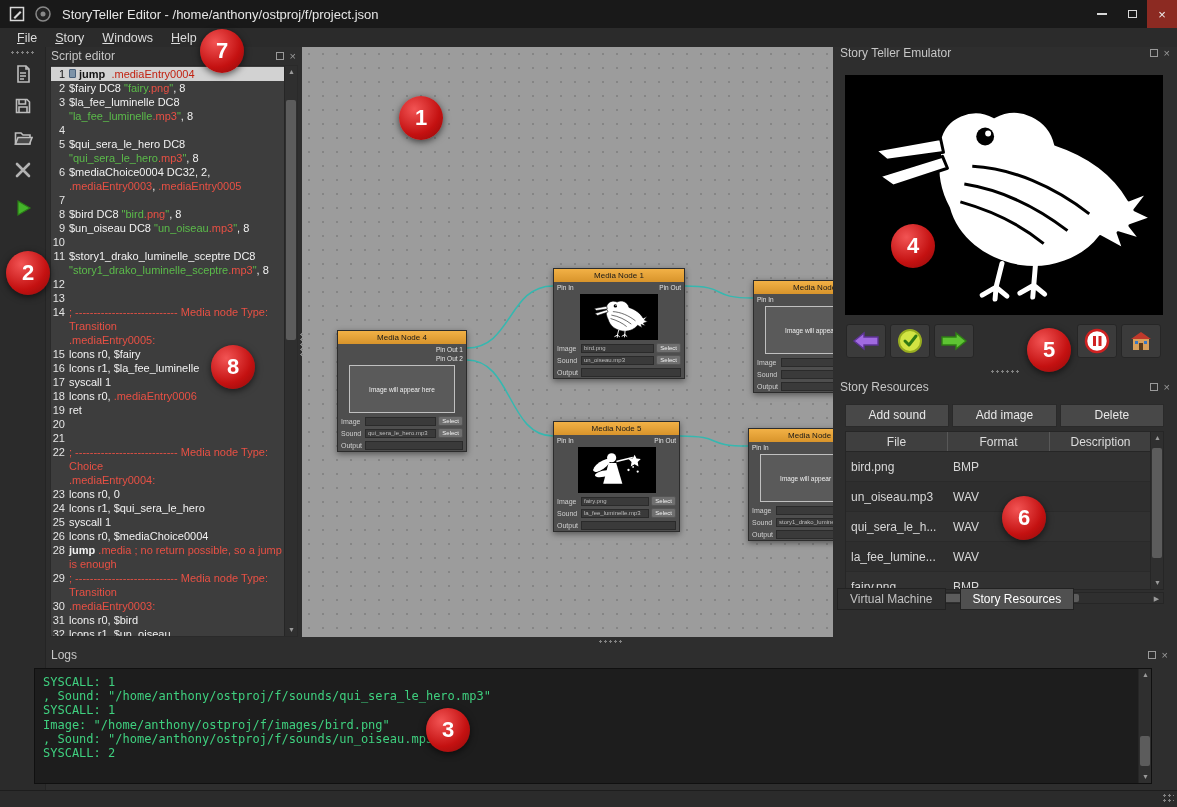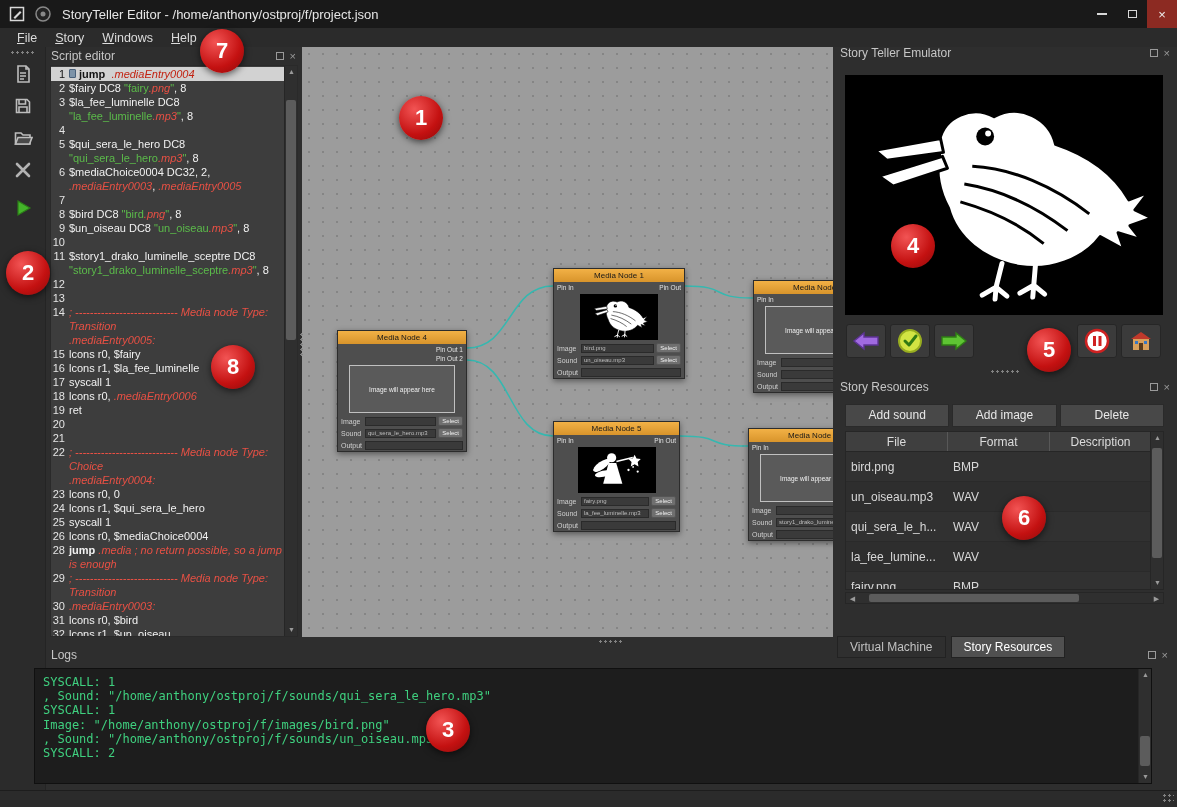--- a/index.html
+++ b/index.html
@@ -34,21 +34,21 @@
 
   
   #editor{position:absolute;left:50px;top:65px;width:248px;height:572px;background:#3d3d3d;border:1px solid #2a2a2a;overflow:hidden}
   #code-lines{position:absolute;left:0;top:1px;right:13px;bottom:0;overflow:hidden;font-size:11px;line-height:14px;color:#f1f1f1;cursor:text}
   .code-line{display:flex;min-height:14px}
   .ln{flex:0 0 18px;text-align:right;padding-right:4px;color:#e4e4e4}
   .lt{flex:1;padding-right:2px;white-space:pre-wrap;word-break:break-word}
   .code-line.cur{background:#d2d2d2;color:#141414}
   .code-line.cur .ln{color:#141414}
   .seg-kw{font-weight:bold}
-  .seg-lbl,.seg-cmt,.seg-ext{color:#e85044;font-style:italic}
+  .seg-lbl,.seg-cmt,.seg-ext{color:#e85044;}
   .code-line.cur .seg-lbl{color:#c22211}
   .seg-str{color:#5bbb4a}
   .marker{display:inline-block;width:7px;height:9px;background:#7d93a8;border:1px solid #49607a;border-radius:1px;margin-right:3px}
 
   
   .vscroll{position:absolute;right:0;top:0;bottom:0;width:13px;background:#2f2f2f;border-left:1px solid #262626;display:flex;flex-direction:column}
   .hscroll{position:absolute;height:12px;background:#2f2f2f;border:1px solid #262626;display:flex;flex-direction:row}
   .sb-arrow{flex:none;width:13px;height:12px;color:#9a9a9a;font-size:7px;text-align:center;line-height:12px}
   .sb-track{flex:1;position:relative}
   .sb-handle{position:absolute;left:1px;right:1px;background:#5c5c5c;border-radius:2px}
@@ -76,21 +76,21 @@
   
   #res-buttons{position:absolute;left:845px;top:404px;width:319px;height:23px;display:flex;gap:3px}
   .res-btn{flex:1;background:#484848;border:1px solid #2a2a2a;color:#e8e8e8;font-size:12px;text-align:center;line-height:21px}
   #res-table{position:absolute;left:845px;top:431px;width:319px;height:159px;background:#313131;border:1px solid #262626;overflow:hidden}
   #res-header{display:flex;height:20px;background:#3f3f3f;border-bottom:1px solid #262626}
   .th{font-size:12px;color:#dcdcdc;display:flex;align-items:center;justify-content:center;border-right:1px solid #585858}
   .tr{display:flex;height:30px;border-bottom:1px solid #2a2a2a;align-items:center}
   .tr:nth-child(even){background:#2e2e2e}
   .td{font-size:12px;color:#d8d8d8;padding:0 5px;overflow:hidden;white-space:nowrap}
   .c0{width:102px}.c1{width:102px}.c2{width:102px}
-  #res-tabs{position:absolute;left:837px;top:636px;display:flex;gap:5px}
+  #res-tabs{position:absolute;left:837px;top:588px;display:flex;gap:14px}
   .tab{height:22px;background:#2f2f2f;border:1px solid #222;color:#c2c2c2;font-size:12px;padding:0 12px;line-height:20px}
   .tab.active{background:#505050;color:#fff}
 
   
   #logs-box{position:absolute;left:34px;top:668px;width:1118px;height:116px;background:#1d1d1d;border:1px solid #101010;overflow:hidden}
   #log-lines{position:absolute;left:0;top:0;right:14px;bottom:0;padding:6px 8px}
   .log-line{font-family:"DejaVu Sans Mono",monospace;font-size:12px;line-height:14.2px;color:#3fd07f;white-space:pre}
 
   
   #statusbar{position:absolute;left:0;top:790px;width:1177px;height:17px;background:#2b2b2b;border-top:1px solid #1d1d1d}

